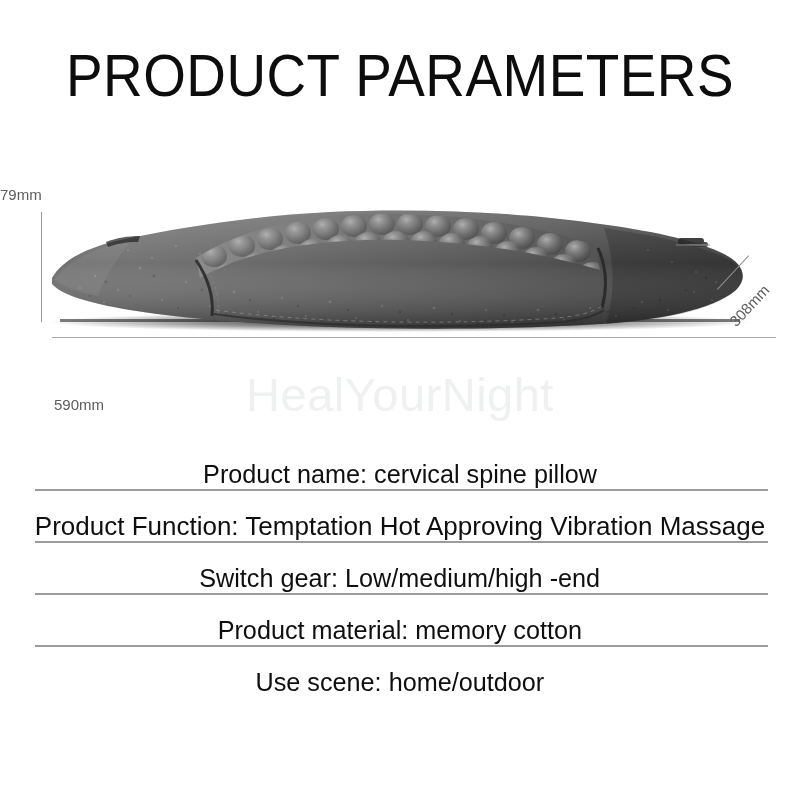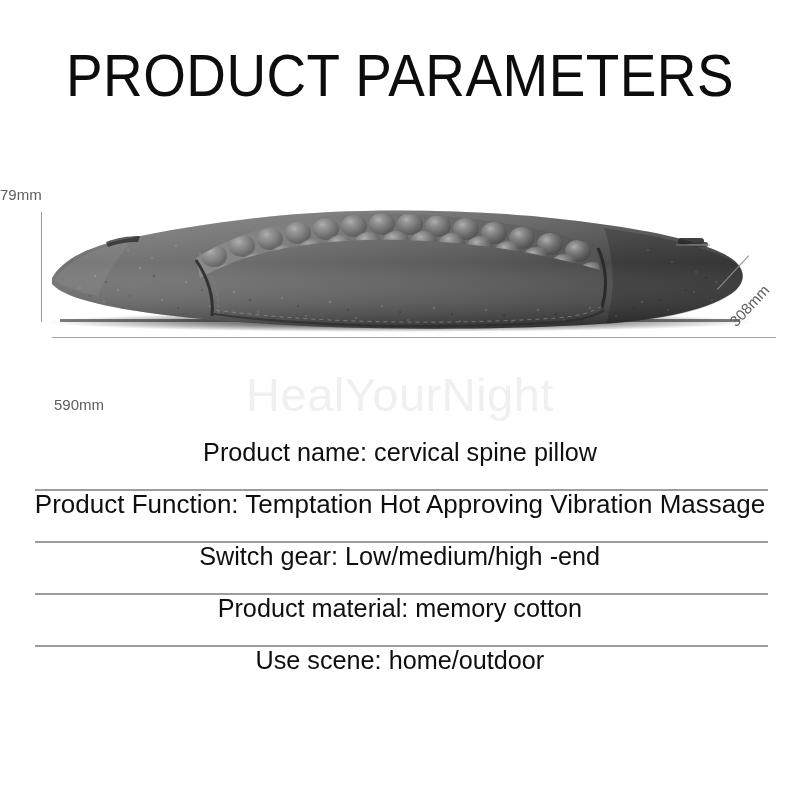--- a/index.html
+++ b/index.html
@@ -116,21 +116,21 @@
   #spec-table {
     position: absolute;
     left: 0;
     top: 437px;
     width: 800px;
   }
   .spec-row {
     position: relative;
     height: 52px;
     display: flex;
-    align-items: flex-start;
+    align-items: flex-end;
     justify-content: center;
   }
   .spec-row + .spec-row::before {
     content: "";
     position: absolute;
     left: 35px;
     top: 0;
     width: 733px;
     height: 2px;
     background: #9c9c9c;

